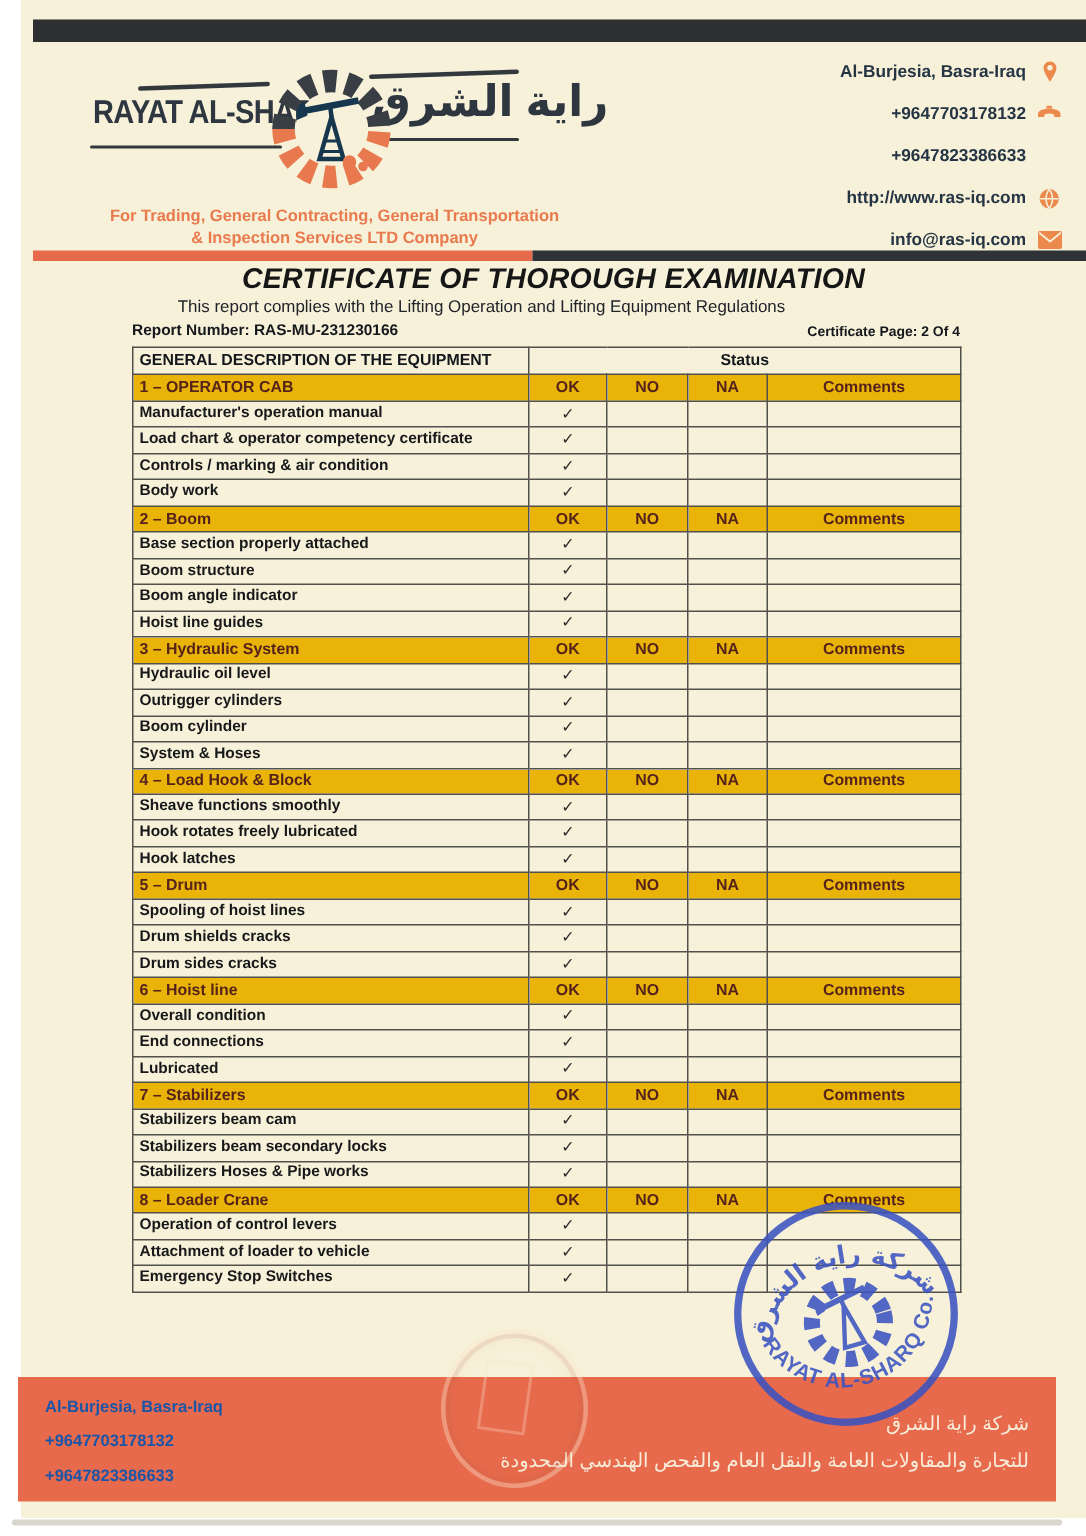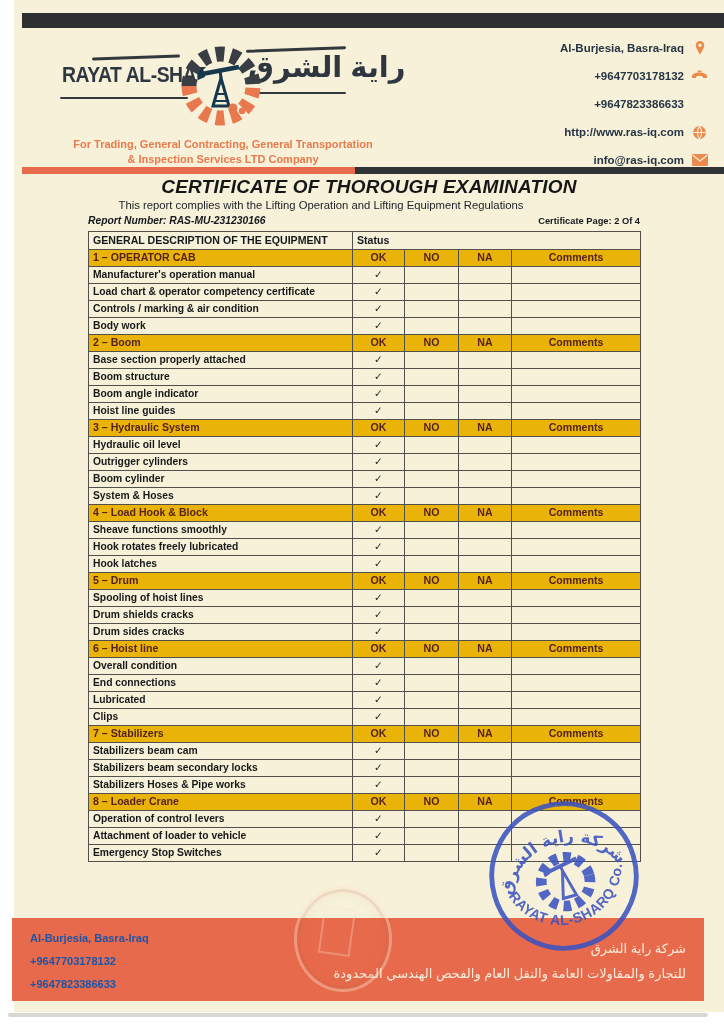--- a/index.html
+++ b/index.html
@@ -39,29 +39,29 @@
   .divider{position:absolute;left:22px;top:167px;width:702px;height:7px;display:flex;}
   .d-left{width:333px;height:100%;background:#e76a4c;}
   .d-right{flex:1;height:100%;background:#2f3338;}
 
   .doc-title{position:absolute;left:14px;top:176px;width:710px;text-align:center;
              font-size:19px;font-weight:bold;color:#161616;letter-spacing:0.2px;font-style:italic;}
   .doc-subtitle{position:absolute;left:14px;top:199px;width:614px;text-align:center;
                 font-size:11.3px;color:#20242a;}
   .report-line{position:absolute;left:88px;top:215px;width:552px;display:flex;
                justify-content:space-between;align-items:flex-end;}
-  .report-number{font-size:10.3px;font-weight:bold;color:#14181d;font-style:italic;}
+  .report-number{font-size:10.3px;font-weight:bold;color:#14181d;}
   .certificate-page{font-size:9.3px;font-weight:bold;color:#14181d;}
 
   
   table.insp{position:absolute;left:88px;top:231px;width:552px;height:631px;
              border-collapse:collapse;table-layout:fixed;}
   table.insp td{border:1px solid #52504c;padding:0 4px;line-height:1.05;overflow:hidden;white-space:nowrap;}
   .head-row td{height:17px;font-size:10.6px;font-weight:bold;color:#14181d;}
-  .status-head{}
+  .status-head{text-align:center;}
   .section-row td{background:#eab308;height:16px;font-size:10.6px;font-weight:bold;color:#55231a;}
   .sec-col{text-align:center;}
   .item-row td{height:16px;}
   .item-label{font-size:10.3px;font-weight:bold;color:#17181a;}
   td.mark{text-align:center;font-size:10.5px;color:#2a2a2a;}
 
   
   .stamp{position:absolute;left:486px;top:798px;width:156px;height:156px;
          transform:rotate(-16deg);opacity:0.88;z-index:5;}
 
@@ -367,27 +367,20 @@
           <td class="mark"></td>
           <td class="mark"></td>
         </tr>
         <tr class="item-row">
           <td class="item-label">Lubricated</td>
           <td class="mark">✓</td>
           <td class="mark"></td>
           <td class="mark"></td>
           <td class="mark"></td>
         </tr>
-        <tr class="item-row">
-          <td class="item-label">Clips</td>
-          <td class="mark">✓</td>
-          <td class="mark"></td>
-          <td class="mark"></td>
-          <td class="mark"></td>
-        </tr>
         <tr class="section-row">
           <td class="sec-title">7 – Stabilizers</td>
           <td class="sec-col">OK</td>
           <td class="sec-col">NO</td>
           <td class="sec-col">NA</td>
           <td class="sec-col">Comments</td>
         </tr>
         <tr class="item-row">
           <td class="item-label">Stabilizers beam cam</td>
           <td class="mark">✓</td>

